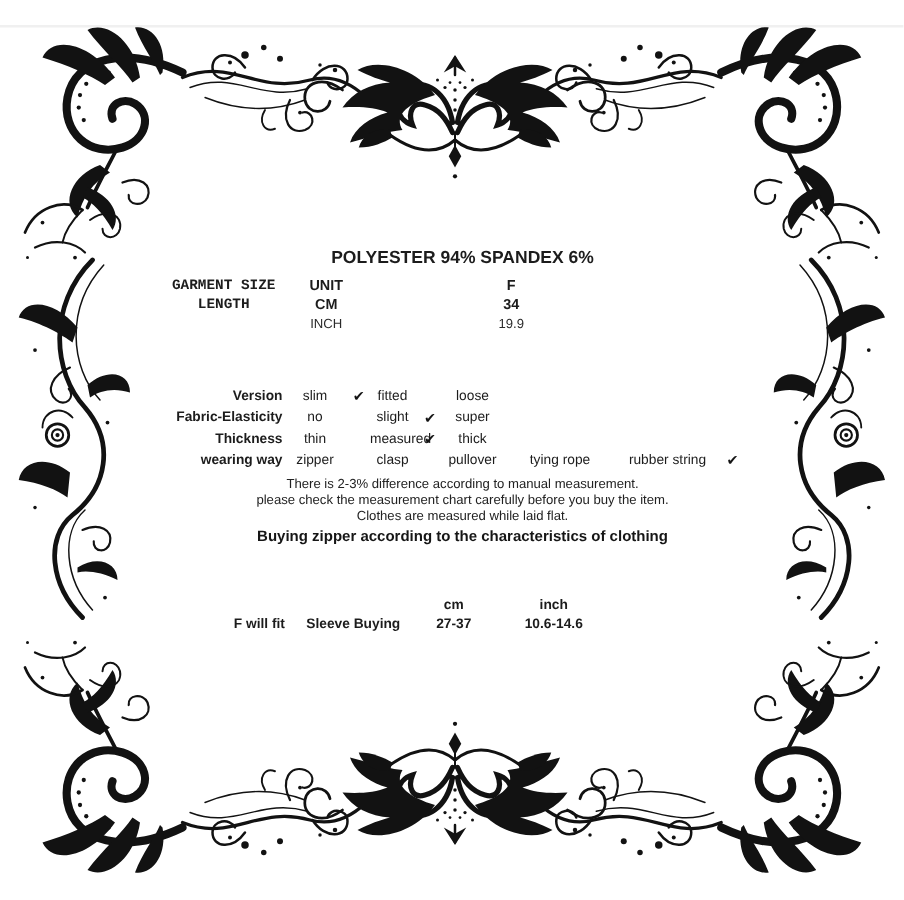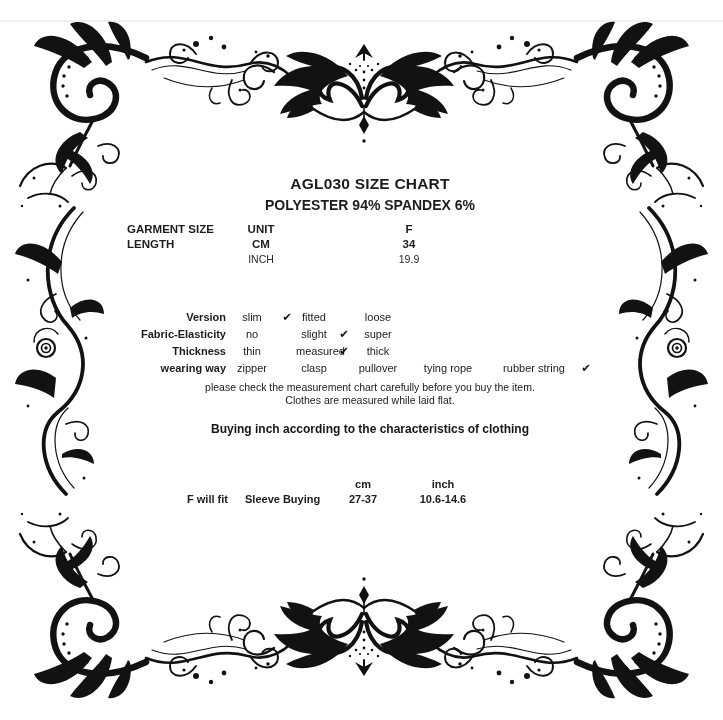--- a/index.html
+++ b/index.html
@@ -12,21 +12,21 @@
   .centered{position:absolute;left:17px;width:706px;text-align:center;white-space:nowrap;}
   .title{top:175px;font-size:15.5px;font-weight:bold;letter-spacing:.2px;}
   .subtitle{top:197px;font-size:14px;font-weight:bold;}
   .size-grid{
     position:absolute;left:127px;top:221px;display:grid;
     grid-template-columns:104px 60px 56px 124px;grid-auto-rows:15px;
     font-size:11.5px;align-items:center;
   }
   .size-grid .r1,.size-grid .r2{font-weight:bold;}
   .size-grid .r3{font-size:10.5px;color:#2a2a2a;}
-  .size-label{text-align:left;white-space:nowrap;}
+  .size-label{text-align:center;white-space:nowrap;font-family:Liberation Mono, monospace;}
   .size-unit{text-align:center;}
   .size-value{text-align:center;}
   .attr-grid{
     position:absolute;left:106px;top:308px;display:grid;
     grid-template-columns:120px 52px 18px 36px 24px 44px 96px 76px 28px;
     grid-auto-rows:17px;font-size:11px;align-items:center;
   }
   .attr-label{font-weight:bold;text-align:right;white-space:nowrap;}
   .attr-opt{text-align:center;white-space:nowrap;}
   .attr-check{text-align:center;font-weight:bold;font-size:11.5px;color:#141414;}
@@ -179,21 +179,20 @@
         <use href="#crest" transform="translate(364,720) scale(1,-1)"></use>
       </g>
     <g>
         <use href="#sidevine" transform="translate(0,360)"></use>
       </g>
     <g>
         <use href="#sidevine" transform="translate(723,360) scale(-1,1)"></use>
       </g>
   </svg>
 
-  <div class="centered title">AGL030 SIZE CHART</div>
   <div class="centered subtitle">POLYESTER 94% SPANDEX 6%</div>
 
   <div class="size-grid">
     <span class="size-label r1">GARMENT SIZE</span>
     <span class="size-unit r1">UNIT</span>
     <span class="r1"></span>
     <span class="size-value r1">F</span>
 
     <span class="size-label r2">LENGTH</span>
     <span class="size-unit r2">CM</span>
@@ -243,24 +242,25 @@
     <span class="attr-check"></span>
     <span class="attr-opt">clasp</span>
     <span class="attr-check"></span>
     <span class="attr-opt">pullover</span>
     <span class="attr-opt">tying rope</span>
     <span class="attr-opt">rubber string</span>
     <span class="attr-check">✔</span>
   </div>
 
   <div class="notes">
+    <div>There is 2-3% difference according to manual measurement.</div>
     <div>please check the measurement chart carefully before you buy the item.</div>
     <div>Clothes are measured while laid flat.</div>
   </div>
-  <div class="buying">Buying inch according to the characteristics of clothing</div>
+  <div class="buying">Buying zipper according to the characteristics of clothing</div>
 
   <div class="fit-grid">
     <span></span>
     <span></span>
     <span>cm</span>
     <span>inch</span>
 
     <span>F will fit</span>
     <span>Sleeve Buying</span>
     <span>27-37</span>

